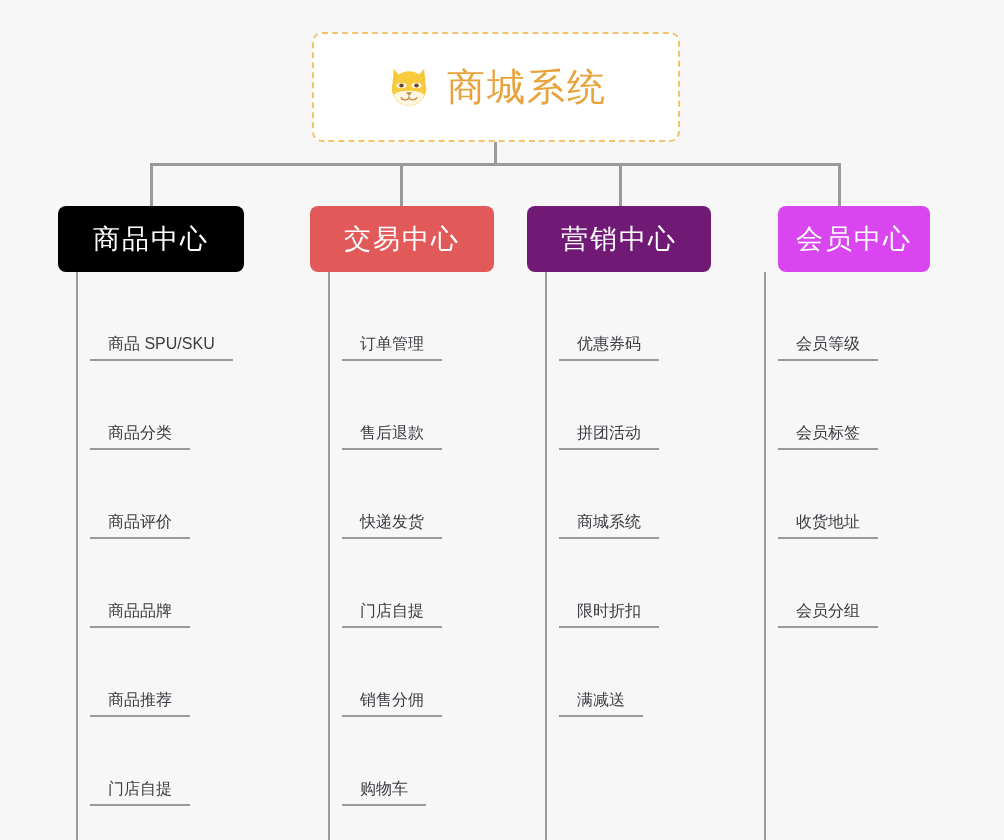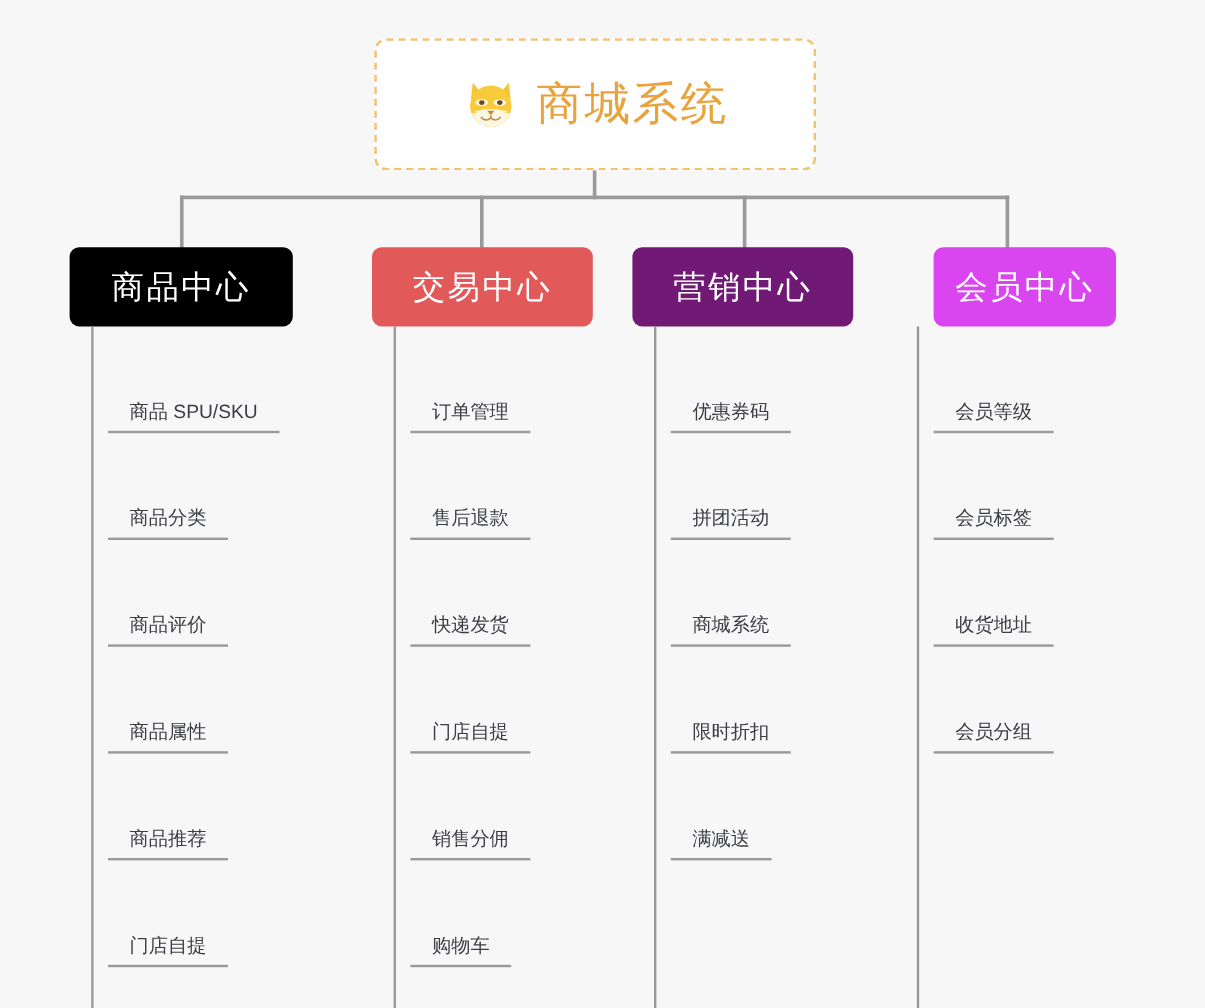--- a/index.html
+++ b/index.html
@@ -136,21 +136,21 @@
       <div class="leaf">
           <span class="leaf-label">商品 SPU/SKU</span>
         </div>
       <div class="leaf">
           <span class="leaf-label">商品分类</span>
         </div>
       <div class="leaf">
           <span class="leaf-label">商品评价</span>
         </div>
       <div class="leaf">
-          <span class="leaf-label">商品属性</span>
+          <span class="leaf-label">商品品牌</span>
         </div>
       <div class="leaf">
           <span class="leaf-label">商品推荐</span>
         </div>
       <div class="leaf">
           <span class="leaf-label">门店自提</span>
         </div>
     </div>
   </div>
 

